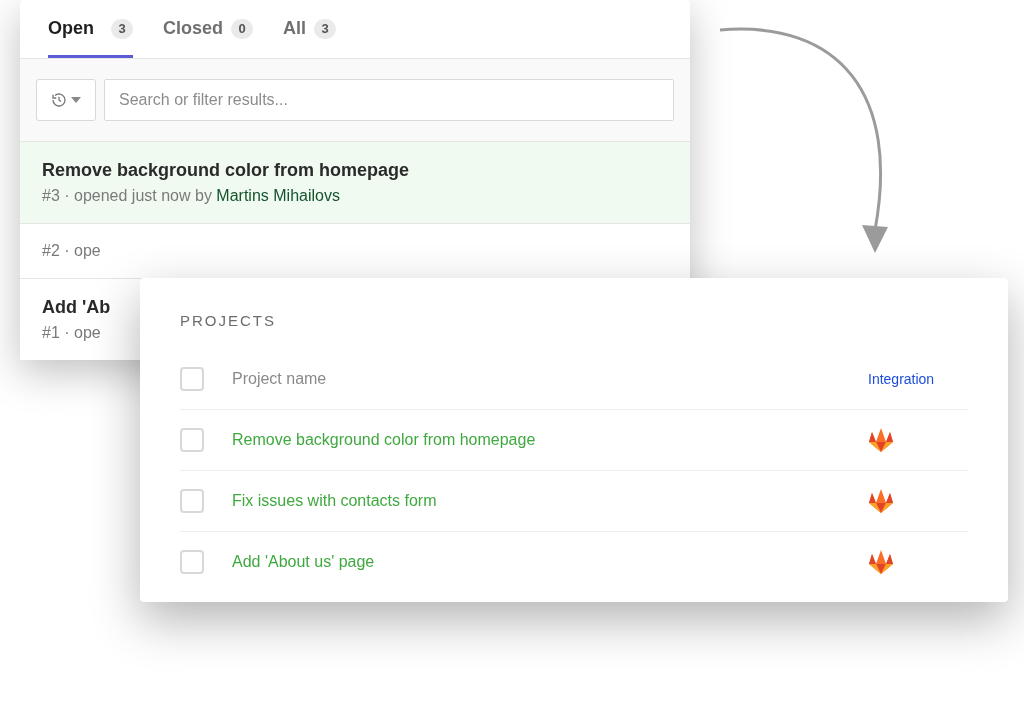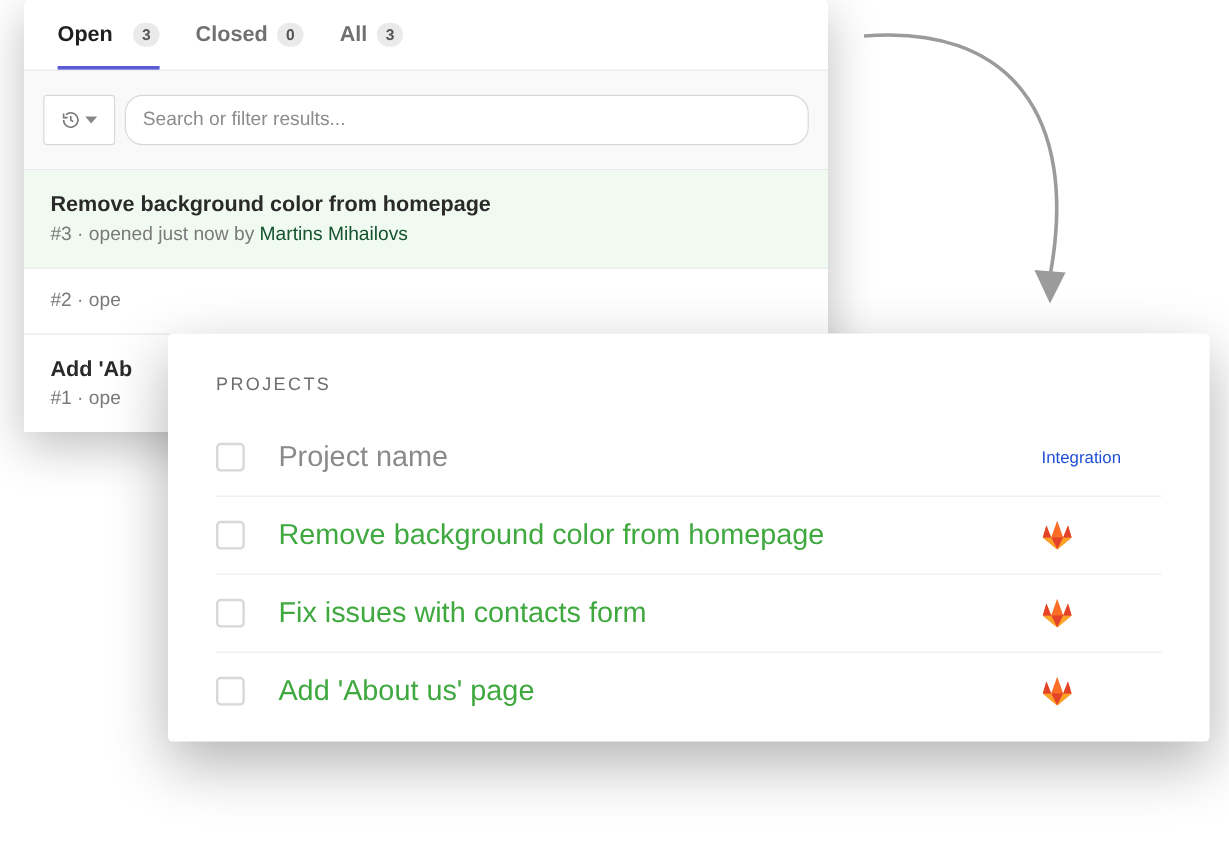--- a/index.html
+++ b/index.html
@@ -75,21 +75,21 @@
     display: flex;
     align-items: center;
     justify-content: center;
     gap: 4px;
     cursor: pointer;
   }
   .search-input {
     flex: 1;
     height: 42px;
     border: 1px solid #d9d9d9;
-    border-radius: 15px;
+    border-radius: 2px;
     padding: 0 14px;
     font-size: 16px;
     background: #fff;
     color: #333;
   }
   .search-input::placeholder { color: #8c8c8c; }
 
   .issue-row {
     padding: 18px 22px;
     border-bottom: 1px solid #e5e5e5;
@@ -145,21 +145,21 @@
     border-bottom: 1px solid #eee;
   }
   .pt-head { color: #8a8a8a; font-size: 17px; border-top: none; }
   .pt-check {
     width: 24px; height: 24px;
     border: 2px solid #d8d8d8;
     border-radius: 4px;
     flex-shrink: 0;
     cursor: pointer;
   }
-  .pt-name { flex: 1; font-size: 24px; }
+  .pt-name { flex: 1; font-size: 16px; }
   .pt-row .pt-name { color: #3fa93f; font-weight: 500; }
   .pt-integ {
     width: 100px;
     text-align: left;
     display: flex;
     align-items: center;
   }
   .pt-head .pt-integ { color: #1d4ed8; font-size: 14px; }
 
   

